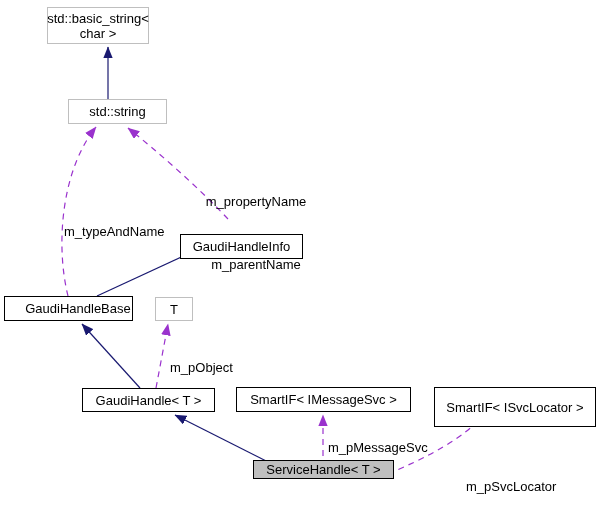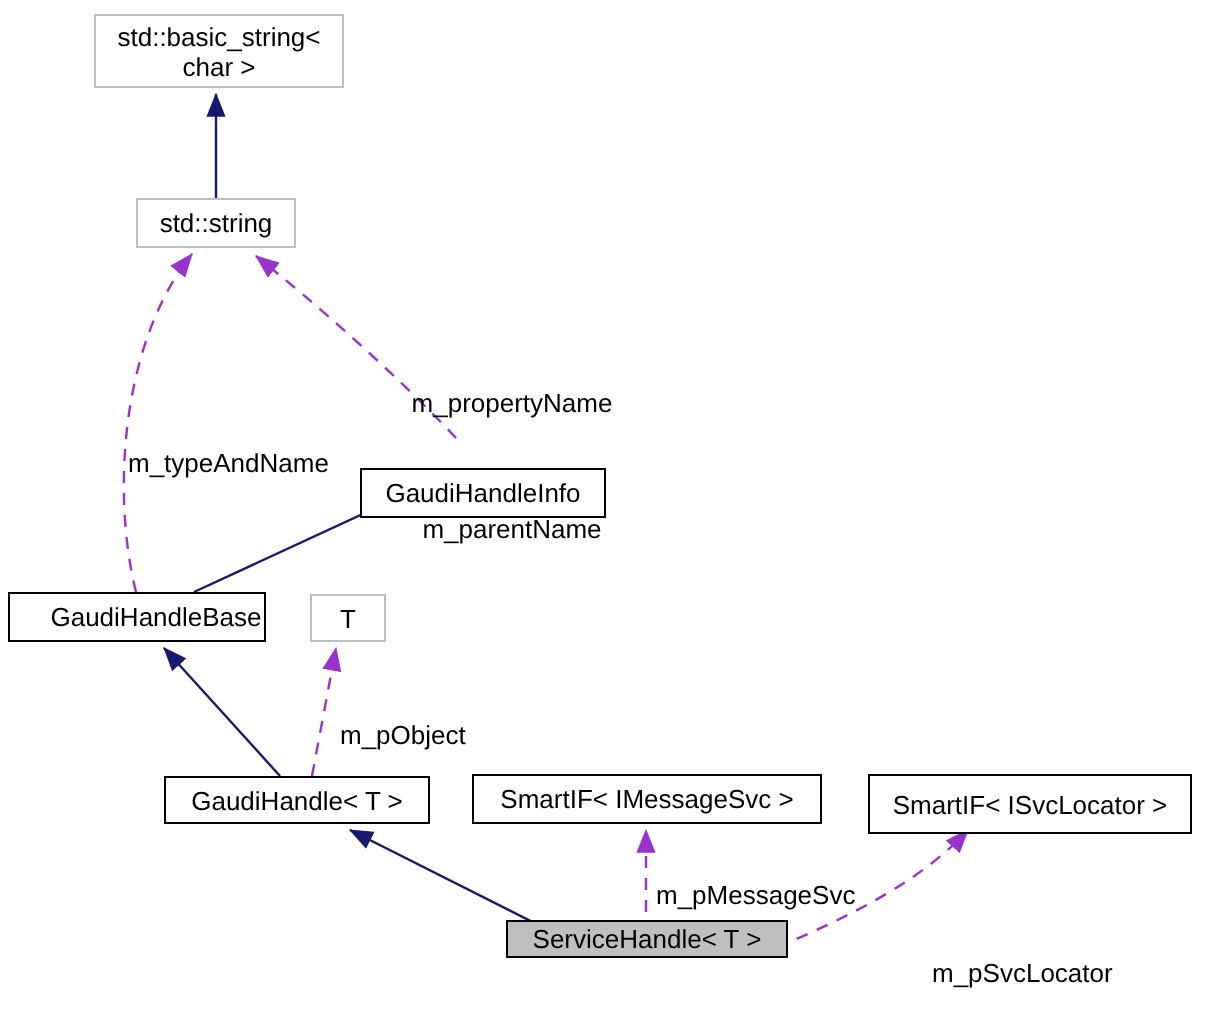--- a/index.html
+++ b/index.html
@@ -57,28 +57,28 @@
     <path class="dashed" d="M68,296 C56,248 60,172 96,127" marker-end="url(#arrow-purple)"></path>
     <path class="dashed" d="M228,219 C198,187 157,151 128,128" marker-end="url(#arrow-purple)"></path>
     <path class="solid" d="M97,296 L203,247" marker-end="url(#arrow-navy)"></path>
     <path class="solid" d="M140,388 L82,324" marker-end="url(#arrow-navy)"></path>
     <path class="dashed" d="M156,388 L168,324" marker-end="url(#arrow-purple)"></path>
     <path class="solid" d="M300,478 L175,415" marker-end="url(#arrow-navy)"></path>
     <path class="dashed" d="M323,478 L323,415" marker-end="url(#arrow-purple)"></path>
     <path class="dashed" d="M378,478 C430,457 463,438 484,415" marker-end="url(#arrow-purple)"></path>
   </svg>
 
-  <div class="node external" style="left:47px; top:7px; width:125px; height:37px;">
+  <div class="node external" style="left:47px; top:7px; width:102px; height:37px;">
     <div>
       <span class="nline">std::basic_string&lt;</span>
       <span class="nline">char &gt;</span>
     </div>
   </div>
 
-  <div class="node external" style="left:68px; top:99px; width:80px; height:25px;">
+  <div class="node external" style="left:68px; top:99px; width:99px; height:25px;">
     <span>std::string</span>
   </div>
 
   <div class="node clickable" style="left:180px; top:234px; width:123px; height:25px;">
     <span>GaudiHandleInfo</span>
   </div>
 
   <div class="node clickable" style="left:4px; top:296px; width:129px; height:25px;padding-left:19px;">
     <span>GaudiHandleBase</span>
   </div>
@@ -88,21 +88,21 @@
   </div>
 
   <div class="node clickable" style="left:82px; top:388px; width:133px; height:24px;">
     <span>GaudiHandle&lt; T &gt;</span>
   </div>
 
   <div class="node clickable" style="left:236px; top:387px; width:175px; height:25px;">
     <span>SmartIF&lt; IMessageSvc &gt;</span>
   </div>
 
-  <div class="node clickable" style="left:434px; top:387px; width:162px; height:30px;">
+  <div class="node clickable" style="left:434px; top:387px; width:162px; height:40px;">
     <span>SmartIF&lt; ISvcLocator &gt;</span>
   </div>
 
   <div class="node selected" style="left:253px; top:460px; width:141px; height:19px;">
     <span>ServiceHandle&lt; T &gt;</span>
   </div>
 
   <div class="edge-label-block" style="left:190px; top:146px; width:132px;">
     <span>m_propertyName</span>
     <span>m_parentName</span>

